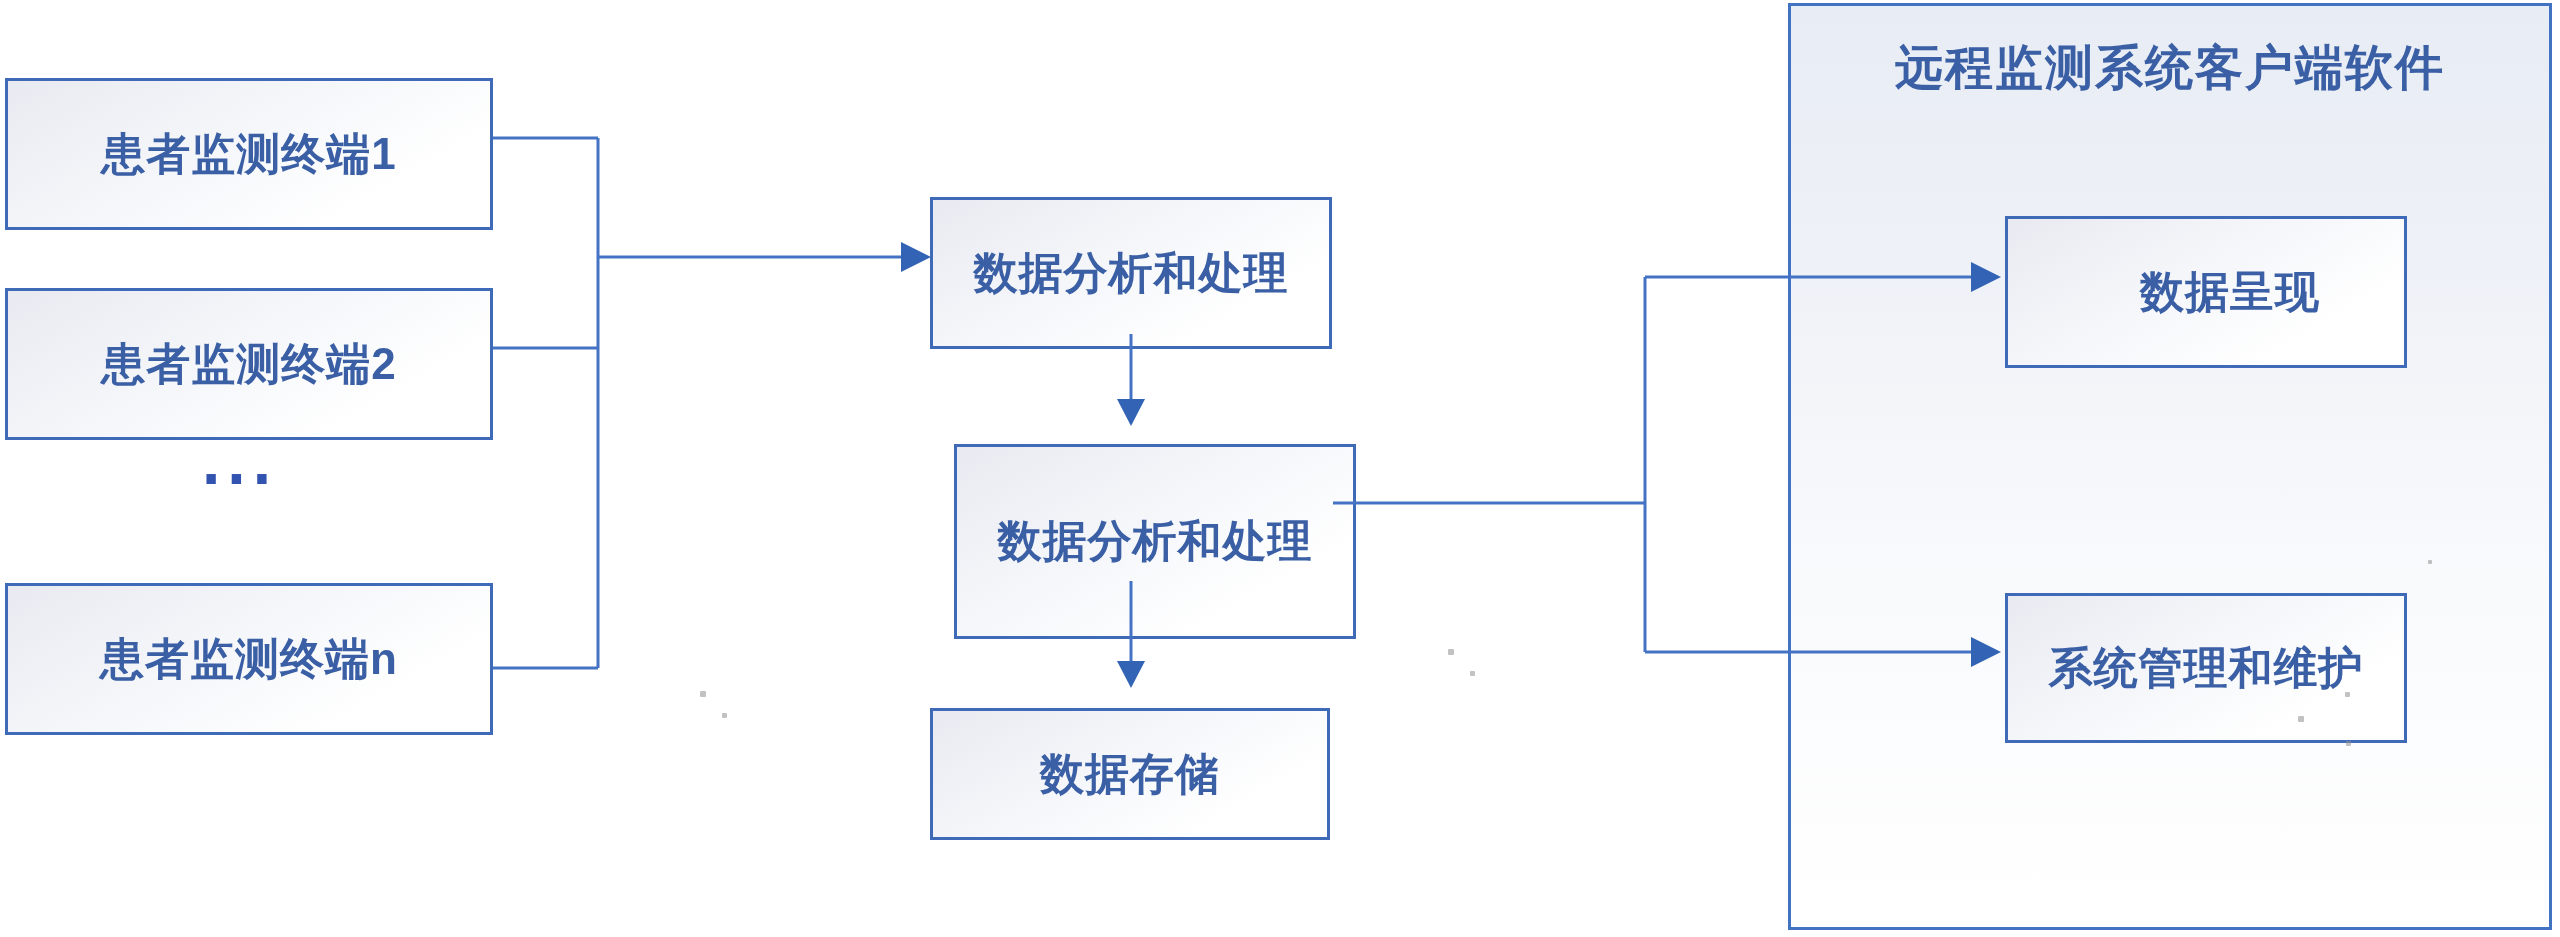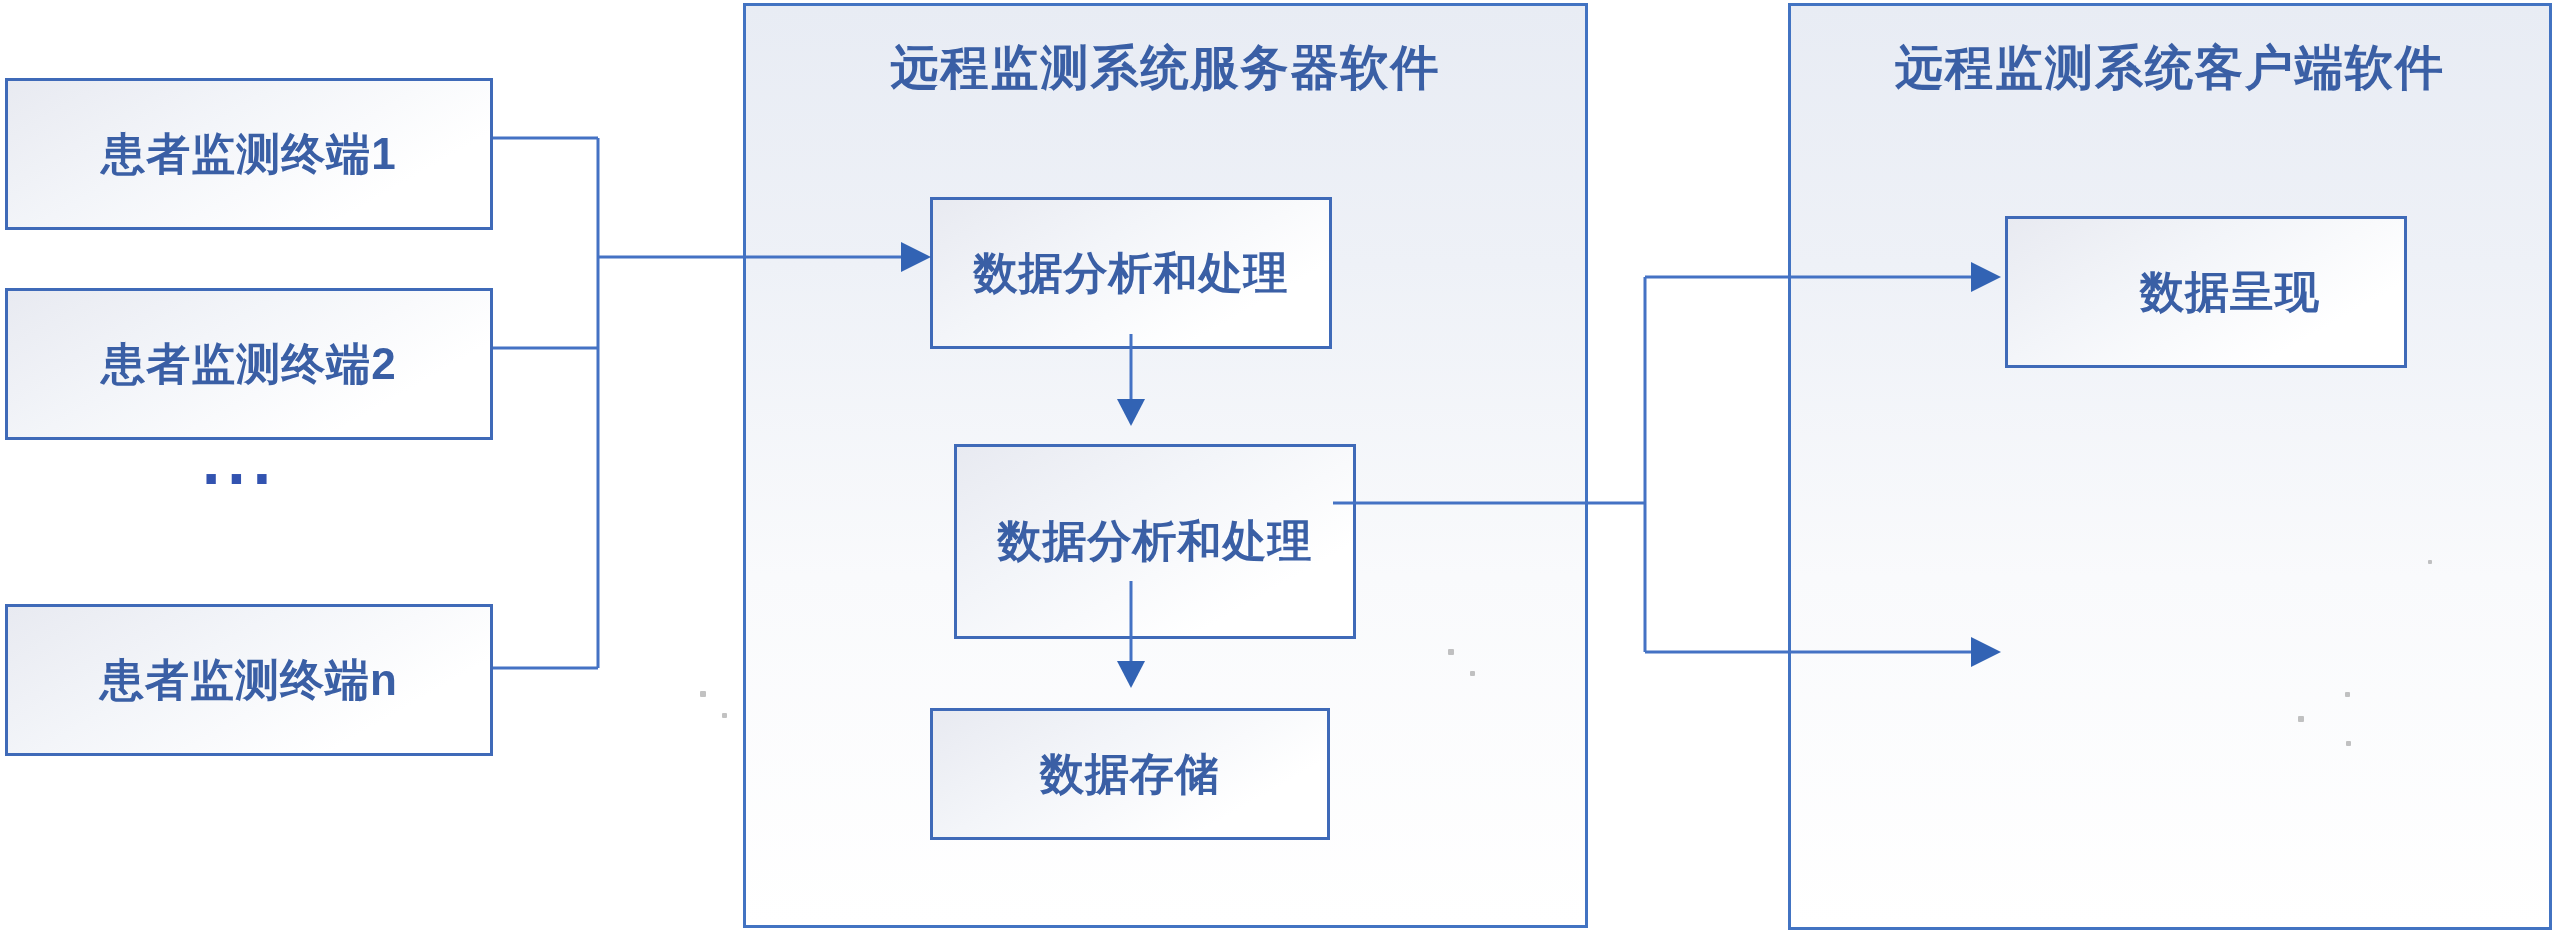--- a/index.html
+++ b/index.html
@@ -44,51 +44,51 @@
     letter-spacing:7px;color:#3253b0;
   }
   .connectors{position:absolute;left:0;top:0;pointer-events:none;}
   .noise{position:absolute;background:#8f8f8f;opacity:0.55;border-radius:1px;}
 </style>
 </head>
 <body>
 
 <div class="canvas">
 
-  <div class="container" style="left:743px;top:3px;width:845px;height:925px;">
-    <div class="title">远程监测系统服务器软件</div>
-  </div>
 
   <div class="container" style="left:1788px;top:3px;width:764px;height:927px;">
     <div class="title">远程监测系统客户端软件</div>
   </div>
 
   <div class="node" style="left:5px;top:62px;width:488px;height:152px;">
     <span>患者监测终端1</span>
   </div>
   <div class="node" style="left:5px;top:272px;width:488px;height:152px;justify-content:center;">
     <span>患者监测终端2</span>
   </div>
   <div class="ellipsis">...</div>
-  <div class="node" style="left:5px;top:588px;width:488px;height:152px;">
+  <div class="node" style="left:5px;top:567px;width:488px;height:152px;">
     <span>患者监测终端n</span>
   </div>
 
   <div class="node" style="left:930px;top:181px;width:402px;height:152px;">
     <span>数据分析和处理</span>
   </div>
   <div class="node" style="left:954px;top:428px;width:402px;height:195px;">
     <span>数据分析和处理</span>
   </div>
   <div class="node" style="left:930px;top:692px;width:400px;height:132px;">
     <span>数据存储</span>
   </div>
 
   <div class="node" style="left:2005px;top:200px;width:402px;height:152px;padding-left:48px;">
     <span>数据呈现</span>
+  </div>
+  <div class="node" style="left:2005px;top:577px;width:402px;height:150px;">
+    <span>系统管理和维护</span>
   </div>
 
   <svg class="connectors" width="2560" height="937" viewBox="0 0 2560 937">
     <g stroke="#4472c4" stroke-width="3" fill="none">
       <path d="M493 138 H598"></path>
       <path d="M493 348 H598"></path>
       <path d="M493 668 H598"></path>
       <path d="M598 138 V668"></path>
       <path d="M598 257 H903"></path>
       <path d="M1131 334 V400"></path>

